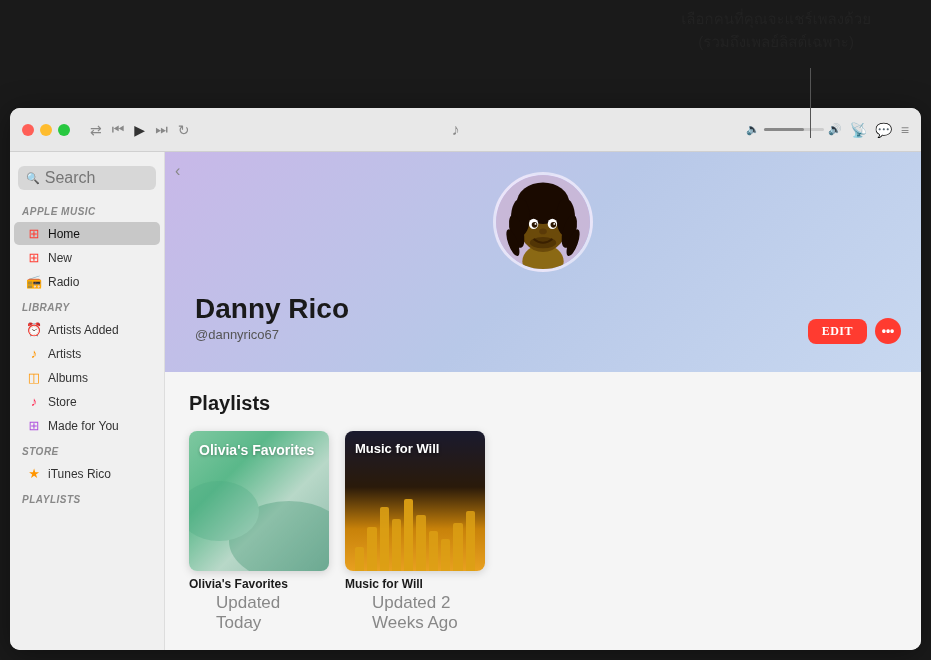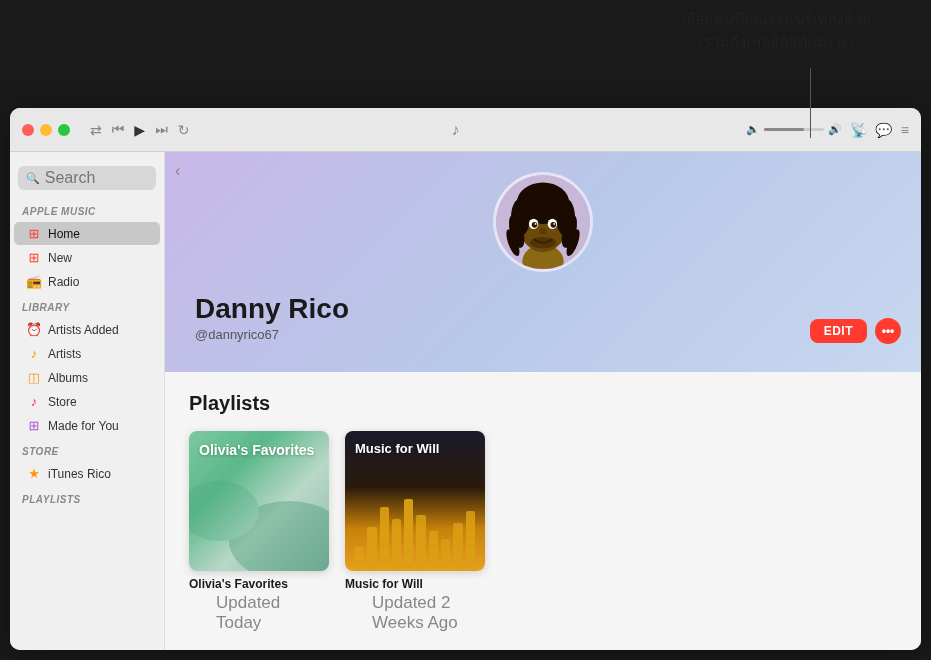--- a/index.html
+++ b/index.html
@@ -280,20 +280,21 @@
     .edit-btn {
       background: #ff3b30;
       color: white;
       border: none;
       border-radius: 8px;
       padding: 5px 14px;
       font-size: 12px;
       font-weight: 600;
       cursor: pointer;
       letter-spacing: 0.5px;
+      font-family: Liberation Serif, serif;
     }
     .more-btn {
       width: 26px;
       height: 26px;
       border-radius: 50%;
       background: #ff3b30;
       color: white;
       border: none;
       cursor: pointer;
       display: flex;

